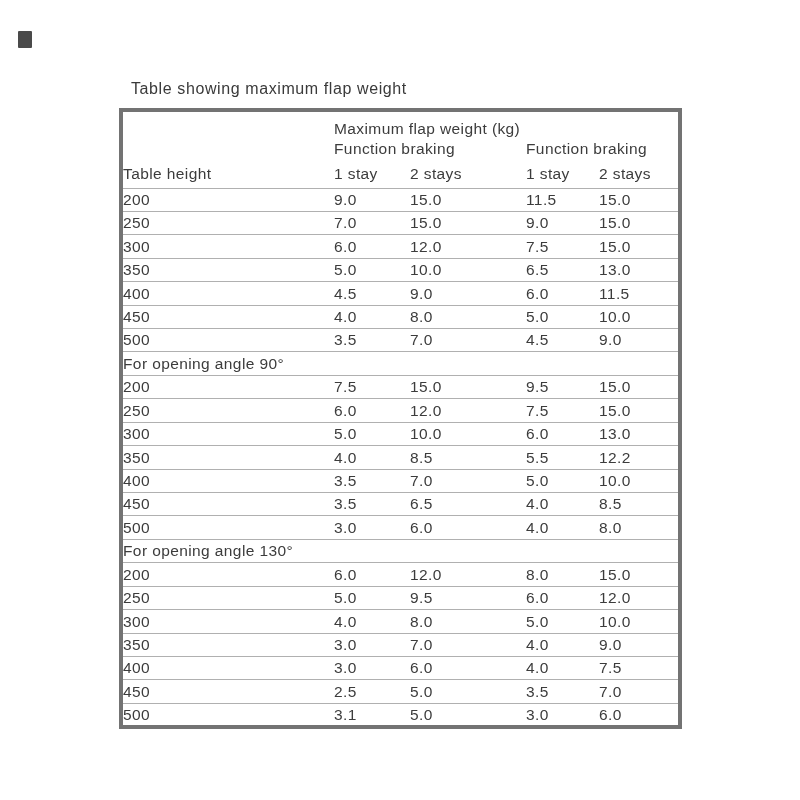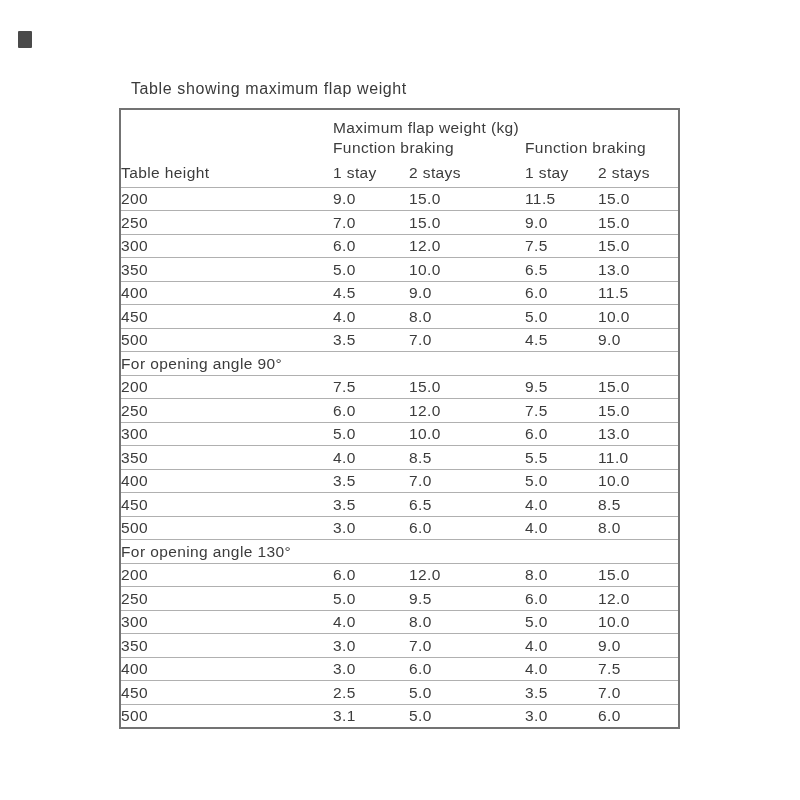--- a/index.html
+++ b/index.html
@@ -38,21 +38,21 @@
     color: #3a3a3a;
     white-space: nowrap;
     margin-left: 12px;
   }
   table.doc-table {
     position: absolute;
     left: 119px;
     top: 108px;
     width: 561px;
     height: 621px;
-    border: 2px solid #737373;
+    border: 4px solid #737373;
     border-collapse: collapse;
     table-layout: fixed;
   }
   table.doc-table td {
     font-size: 15.5px;
     letter-spacing: 0.4px;
     line-height: 1;
     color: #3c3c3c;
     padding: 0;
     white-space: nowrap;
@@ -174,21 +174,21 @@
             <td>5.0</td>
             <td>10.0</td>
             <td>6.0</td>
             <td>13.0</td>
           </tr>
           <tr>
             <td class="c1">350</td>
             <td>4.0</td>
             <td>8.5</td>
             <td>5.5</td>
-            <td>11.0</td>
+            <td>12.2</td>
           </tr>
           <tr>
             <td class="c1">400</td>
             <td>3.5</td>
             <td>7.0</td>
             <td>5.0</td>
             <td>10.0</td>
           </tr>
           <tr>
             <td class="c1">450</td>

